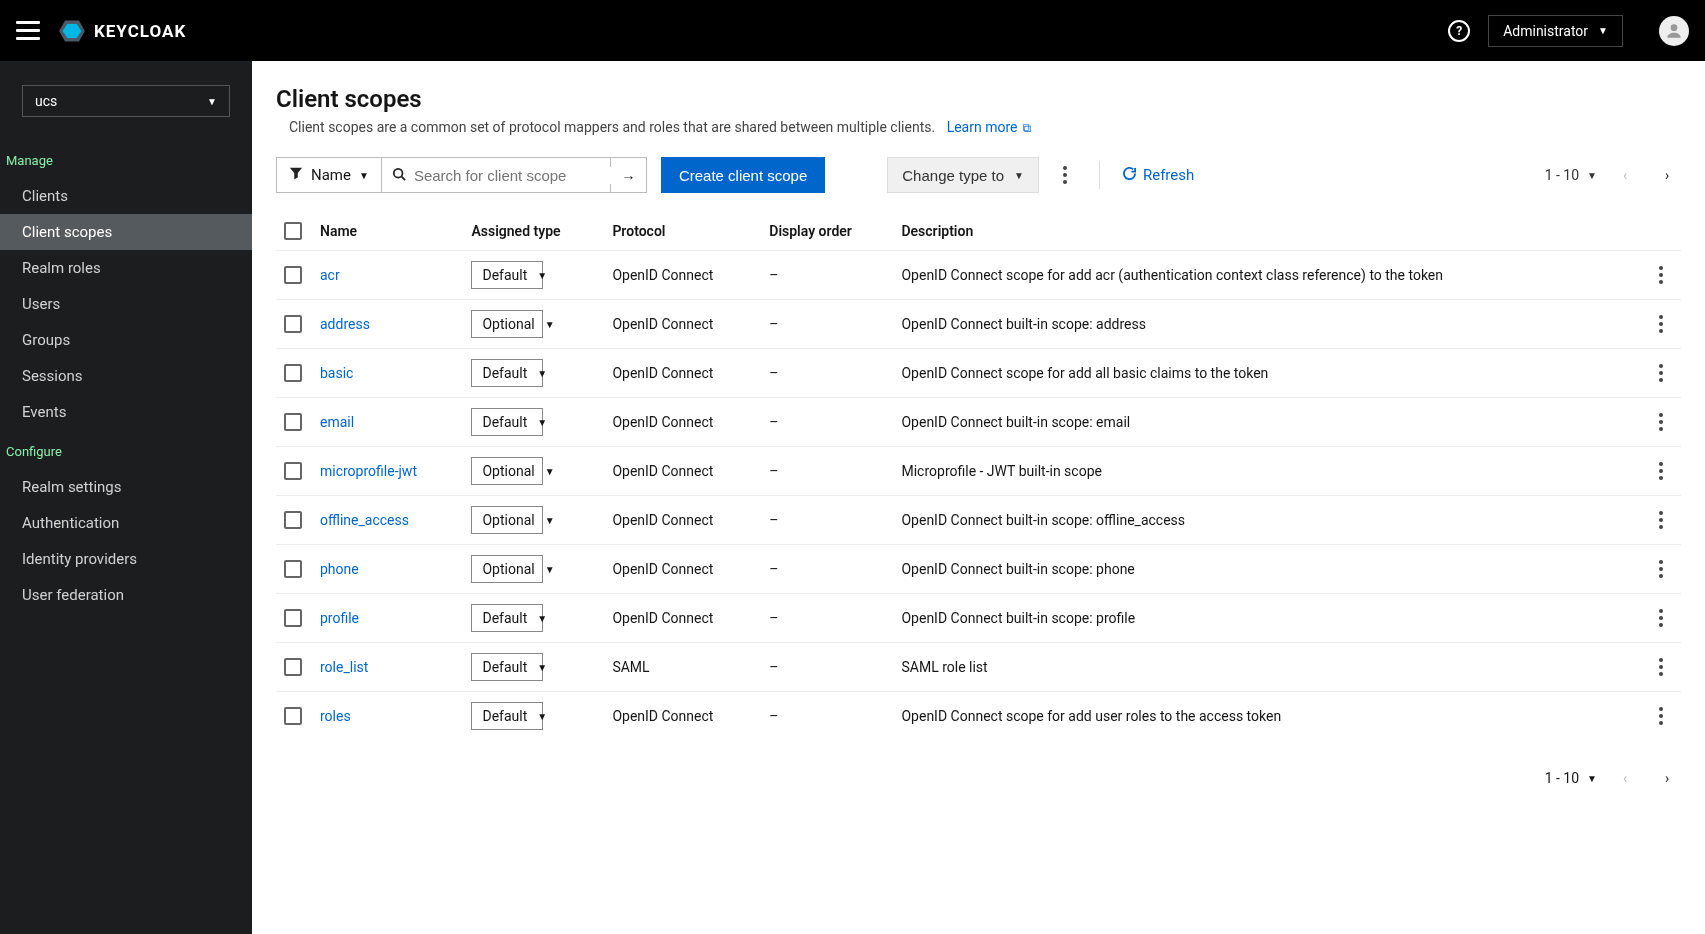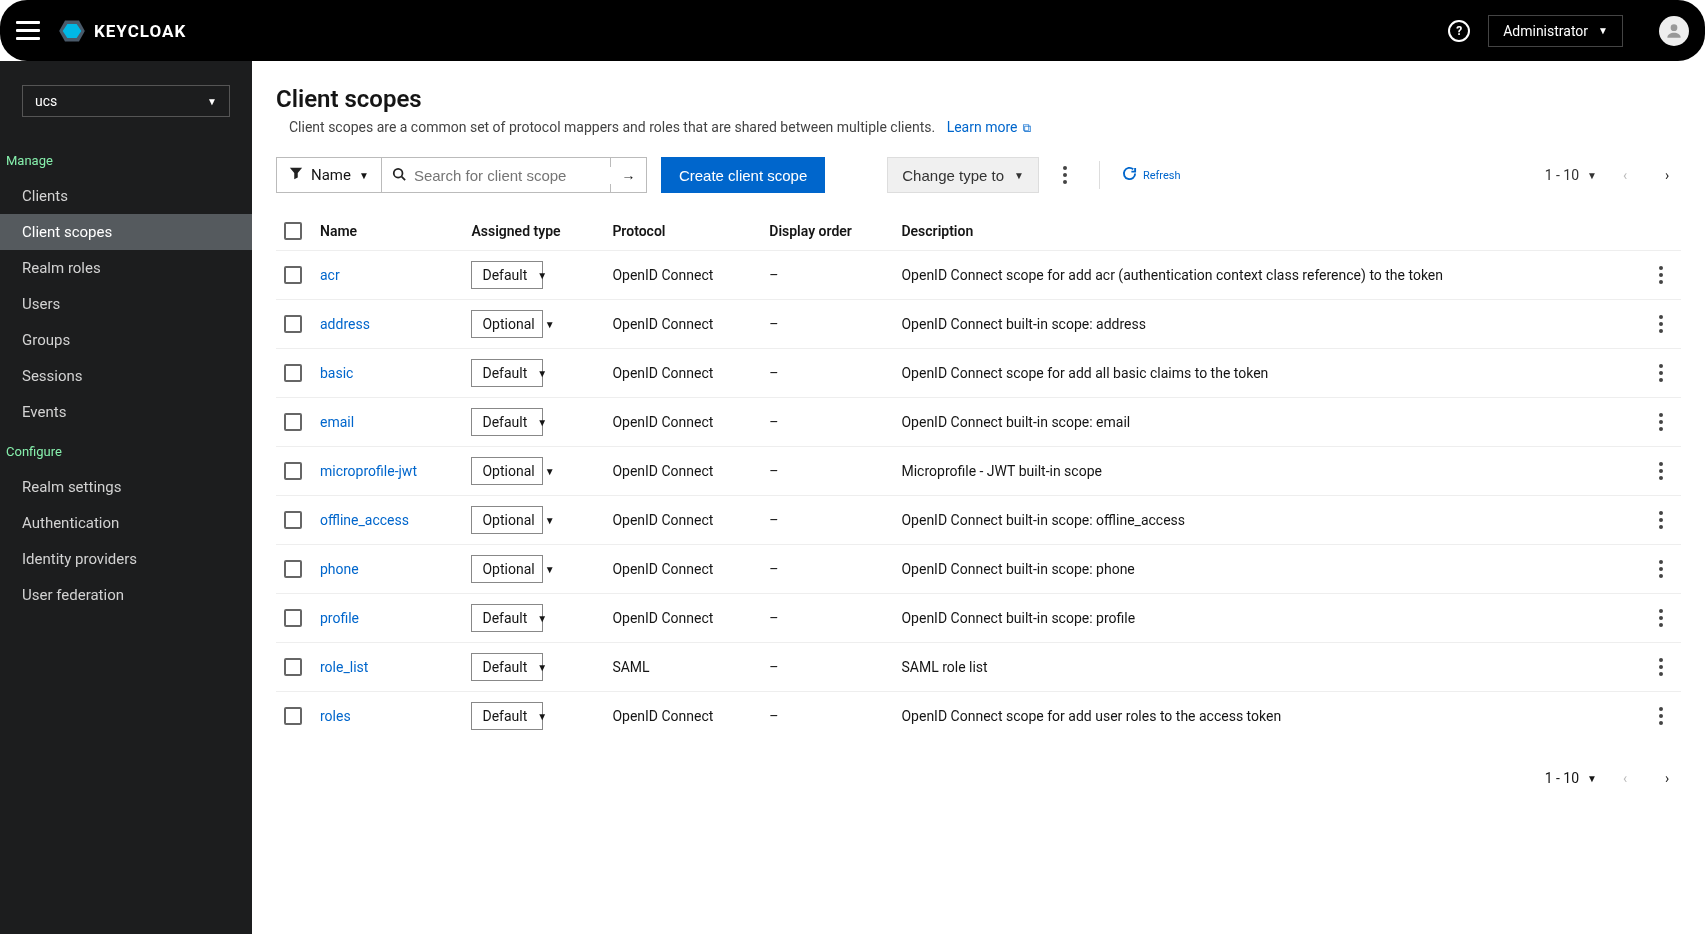--- a/index.html
+++ b/index.html
@@ -9,21 +9,20 @@
   color: #151515;
   background: #fff;
 }
 .header {
   background: #000;
   height: 61px;
   display: flex;
   align-items: center;
   padding: 0 16px;
   gap: 18px;
-  border-radius: 27px;
 }
 .hamburger {
   width: 24px; height: 24px;
   display: flex; flex-direction: column; justify-content: center; gap: 5px;
   cursor: pointer;
 }
 .hamburger span { display: block; height: 3px; background: #fff; border-radius: 1px; }
 .logo {
   display: flex; align-items: center; gap: 8px;
   color: #fff; font-weight: 700; font-size: 17px; letter-spacing: 1px;
@@ -96,21 +95,21 @@
 .btn-secondary {
   background: #f0f0f0; color: #333; border: 1px solid #ddd;
   padding: 0 14px; height: 36px; font-size: 15px; cursor: pointer;
   display: flex; align-items: center; gap: 10px; margin-left: 48px;
 }
 .kebab {
   width: 24px; display: flex; flex-direction: column; align-items: center; gap: 3px; cursor: pointer;
 }
 .kebab span { width: 4px; height: 4px; background: #444; border-radius: 50%; }
 .toolbar-divider { width: 1px; height: 28px; background: #ddd; margin: 0 8px;}
-.refresh { color: #0066cc; cursor: pointer; display: flex; align-items: center; gap: 6px; font-size: 11px;}
+.refresh { color: #0066cc; cursor: pointer; display: flex; align-items: center; gap: 6px; font-size: 15px;}
 .pager-group { margin-left: auto; display: flex; align-items: center; gap: 14px; color: #333; }
 .pager-range { display: flex; align-items: center; gap: 8px; cursor: pointer; }
 .pager-btn { width: 28px; height: 28px; display: flex; align-items: center; justify-content: center; cursor: pointer; color: #222; }
 .pager-btn.disabled { color: #bbb; cursor: default; }
 table { width: 100%; border-collapse: collapse; }
 th { text-align: left; font-weight: 600; padding: 10px 8px; font-size: 14px; }
 td { padding: 10px 8px; border-top: 1px solid #eee; vertical-align: middle; font-size: 14px; }
 td.link a { color: #0066cc; text-decoration: none; font-size: 14px; }
 .checkbox { width: 18px; height: 18px; border: 2px solid #666; border-radius: 2px; cursor: pointer; }
 .assigned-select {

